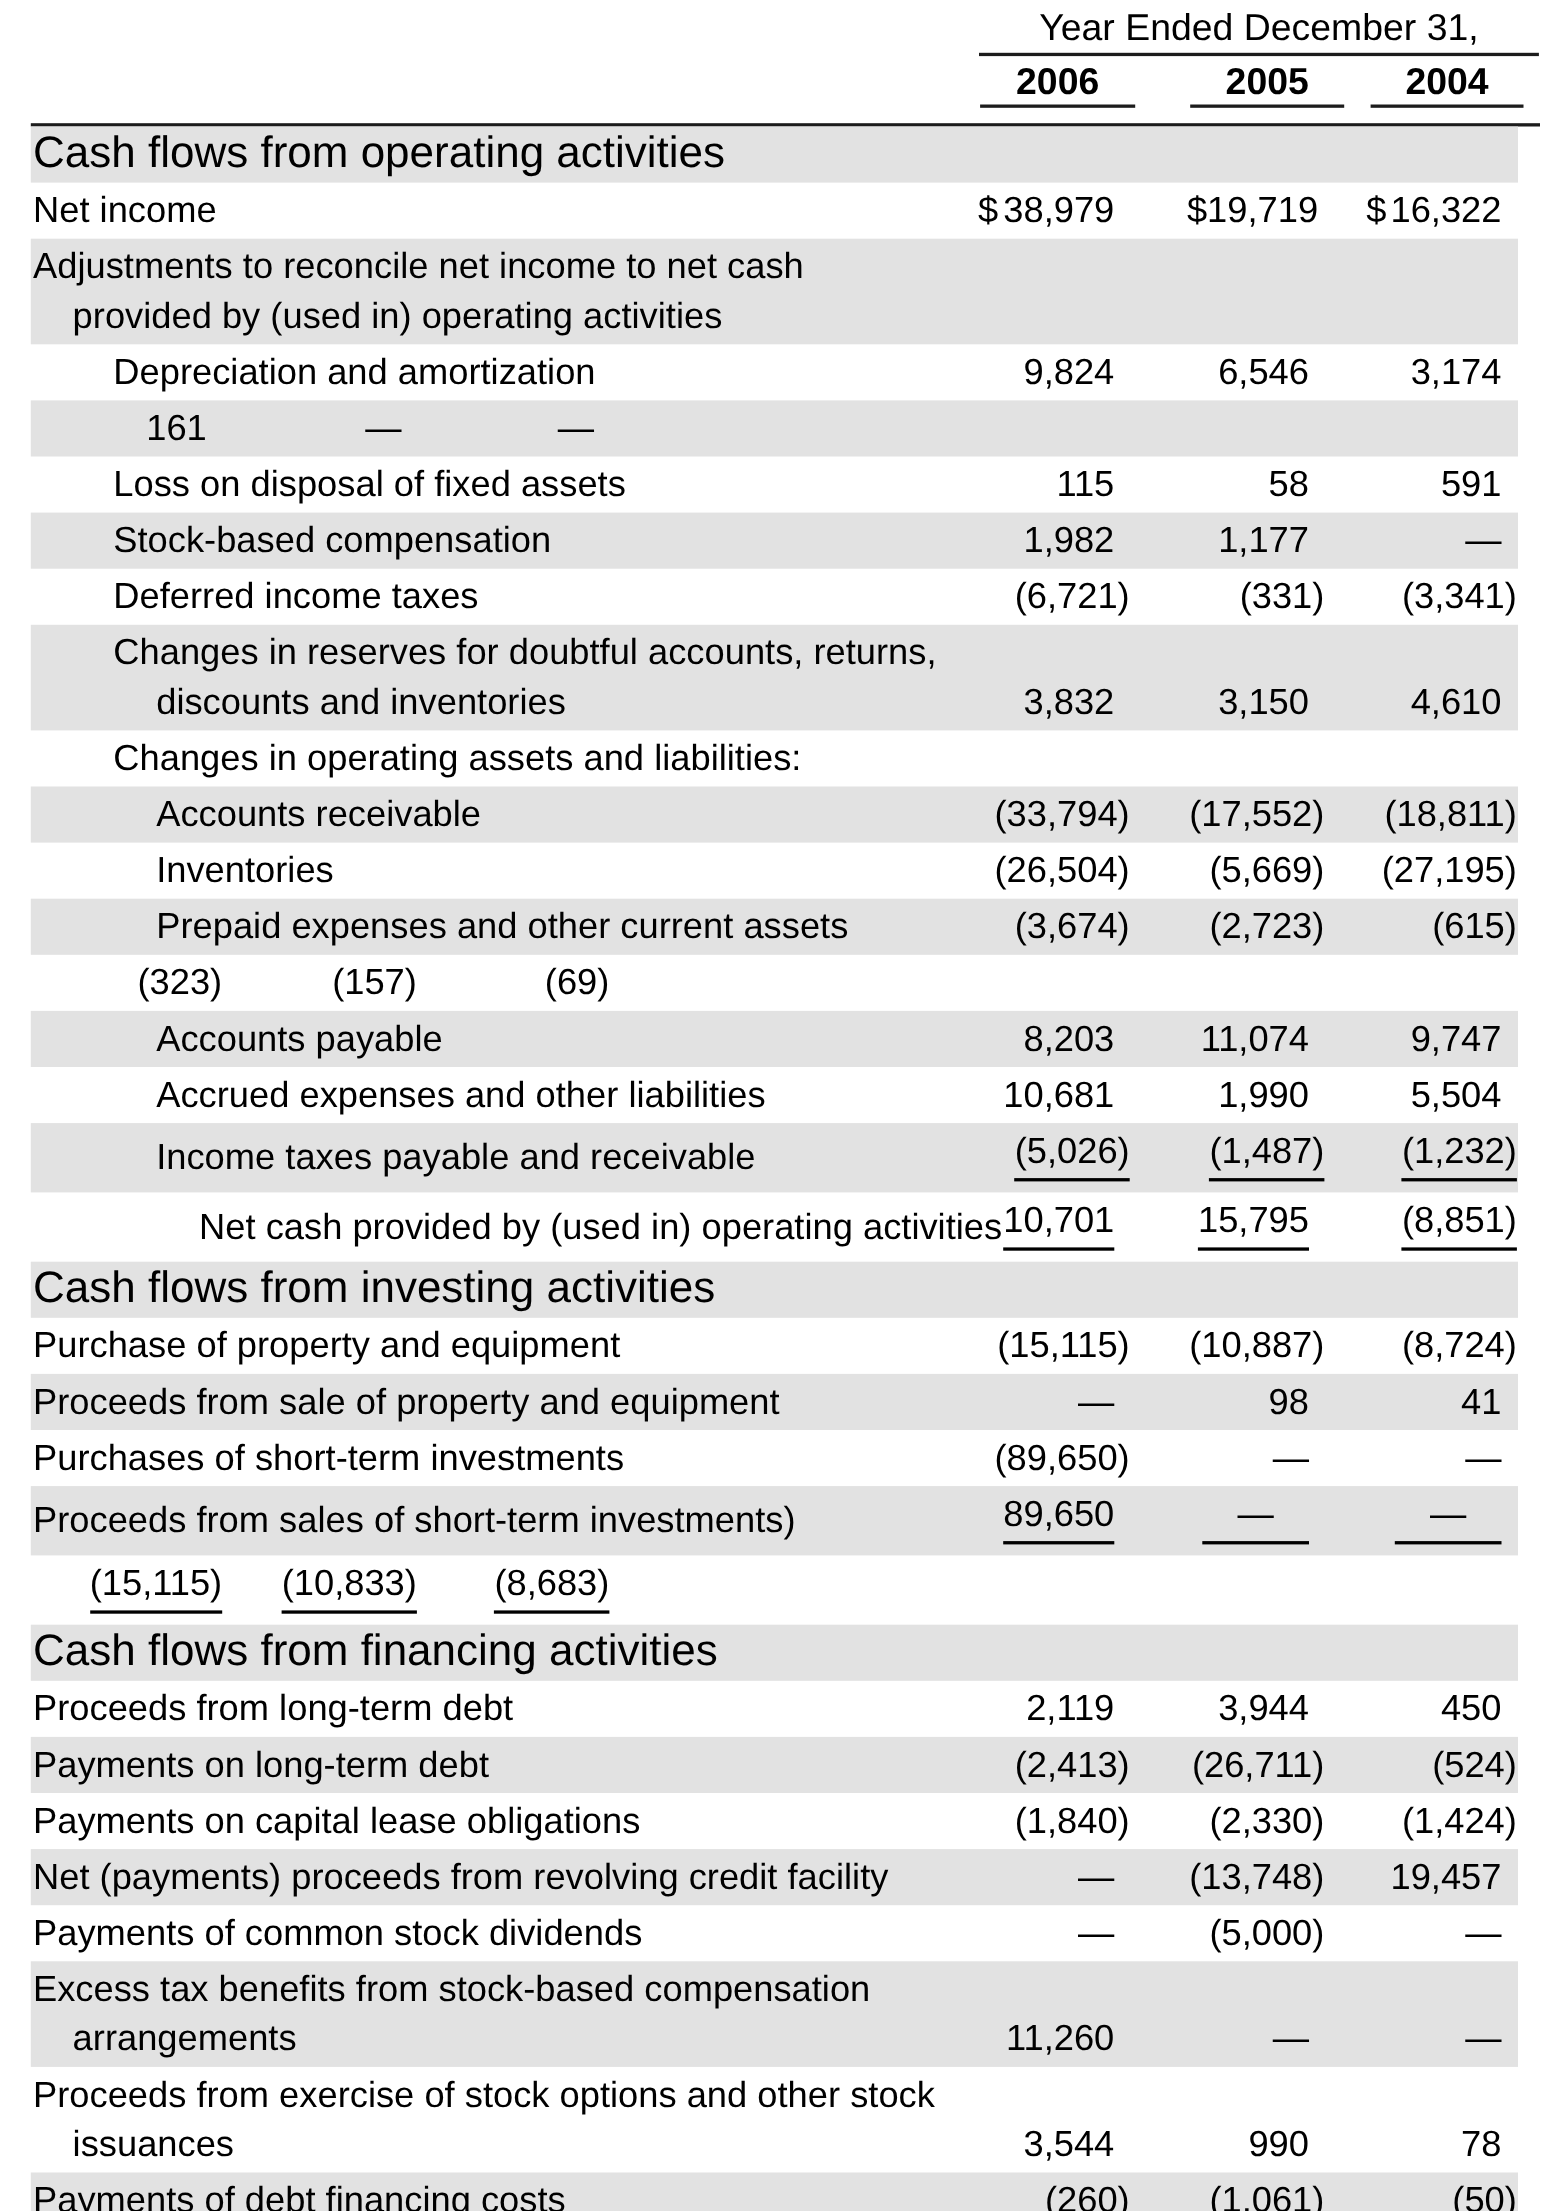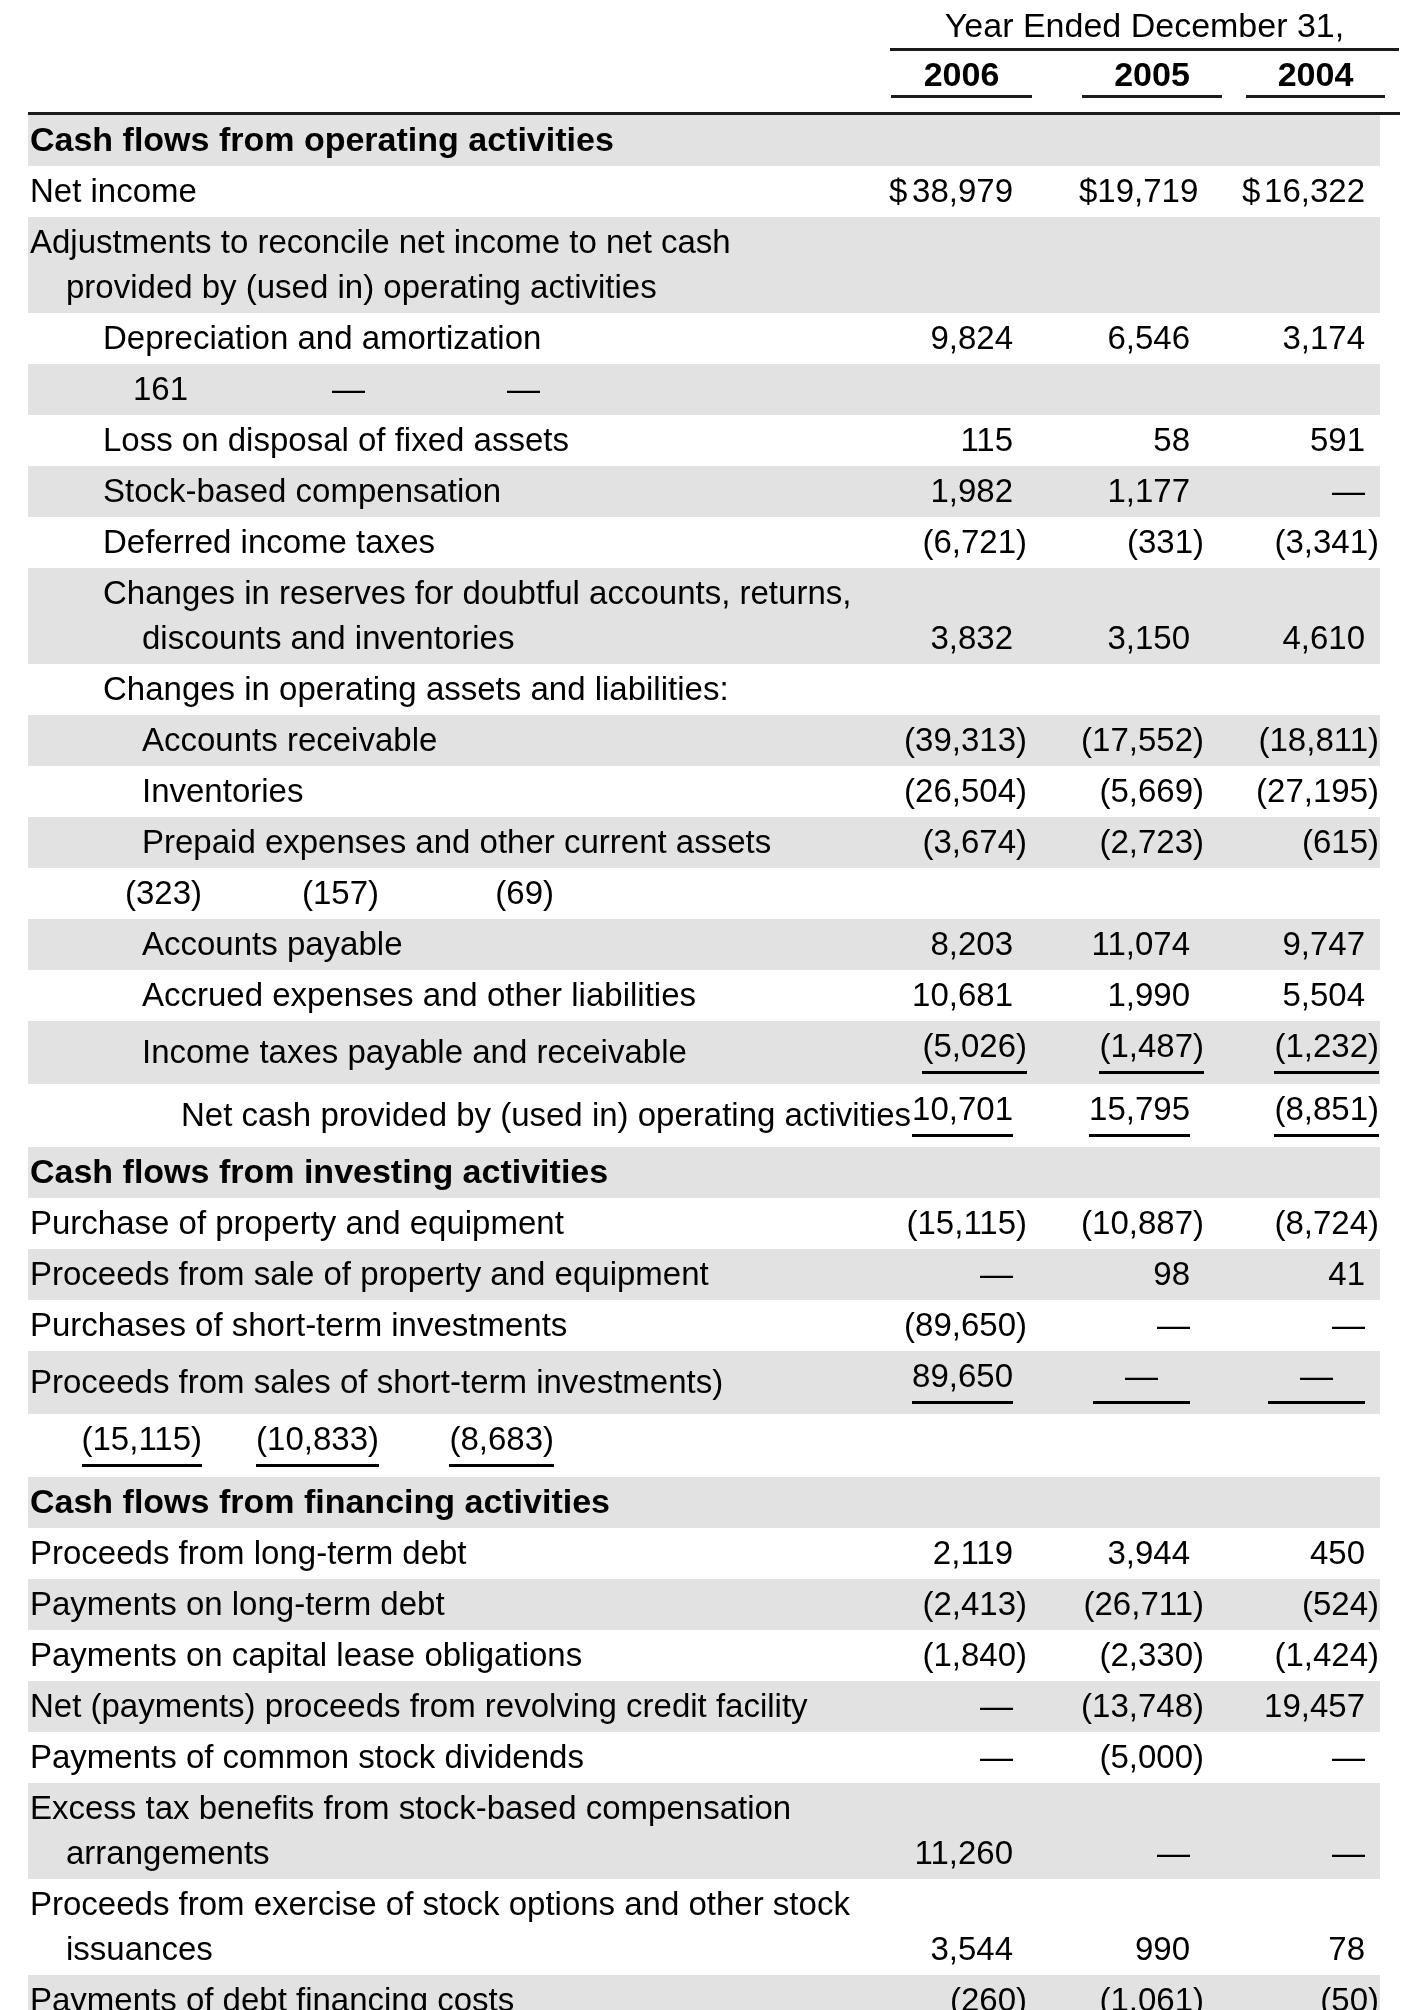--- a/index.html
+++ b/index.html
@@ -51,21 +51,21 @@
   .row {
     display: flex;
     align-items: flex-end;
     padding: 2px 0 4px 0;
   }
   .row.shaded { background: #e2e2e2; }
   .row.u { padding-bottom: 10px; }
   .row:last-child { padding-bottom: 24px; }
   .lbl { flex: 1 1 auto; min-width: 0; }
   .l { line-height: 45px; white-space: nowrap; }
-  .row.bold .l { font-weight: bold; font-size: 34px; }
+  .row.bold .l { font-weight: normal; font-size: 40px; }
   .i0 { padding-left: 2px; }
   .i1 { padding-left: 75px; }
   .i2 { padding-left: 114px; }
   .i3 { padding-left: 153px; }
   .w0 { padding-left: 38px; }
   .vc {
     flex: 0 0 auto;
     text-align: right;
     white-space: nowrap;
     line-height: 45px;
@@ -202,21 +202,21 @@
         </div>
         <div class="vc c0"></div>
         <div class="vc c1"></div>
         <div class="vc c2"></div>
         <div class="sp"></div>
       </div>
       <div class="row shaded">
         <div class="lbl">
           <div class="l i2">Accounts receivable</div>
         </div>
-        <div class="vc c0"><span class="val neg">(39,313)</span></div>
+        <div class="vc c0"><span class="val neg">(33,794)</span></div>
         <div class="vc c1"><span class="val neg">(17,552)</span></div>
         <div class="vc c2"><span class="val neg">(18,811)</span></div>
         <div class="sp"></div>
       </div>
       <div class="row">
         <div class="lbl">
           <div class="l i2">Inventories</div>
         </div>
         <div class="vc c0"><span class="val neg">(26,504)</span></div>
         <div class="vc c1"><span class="val neg">(5,669)</span></div>

